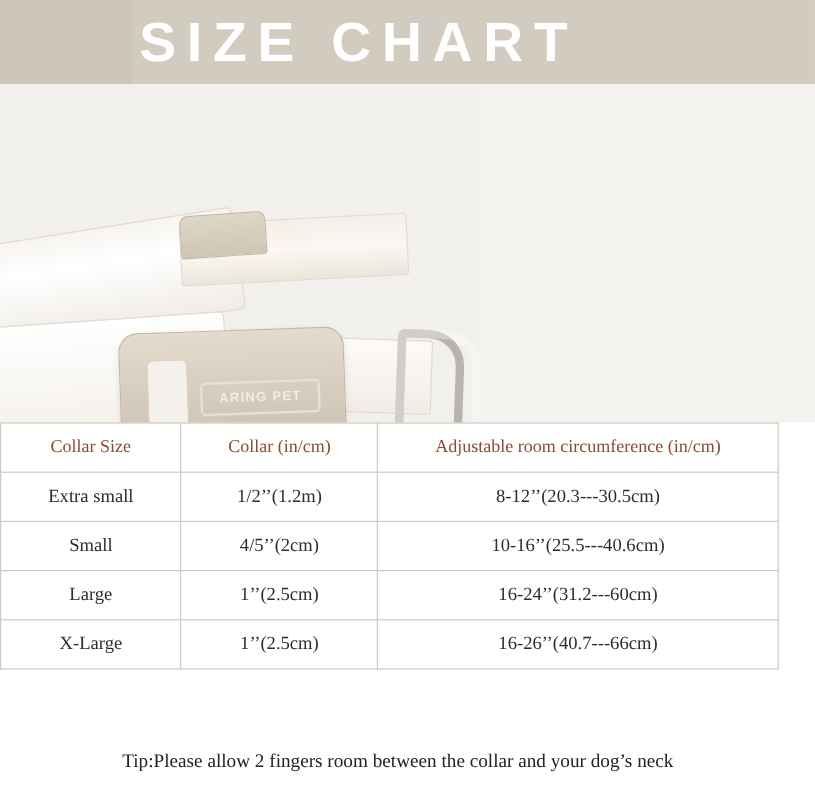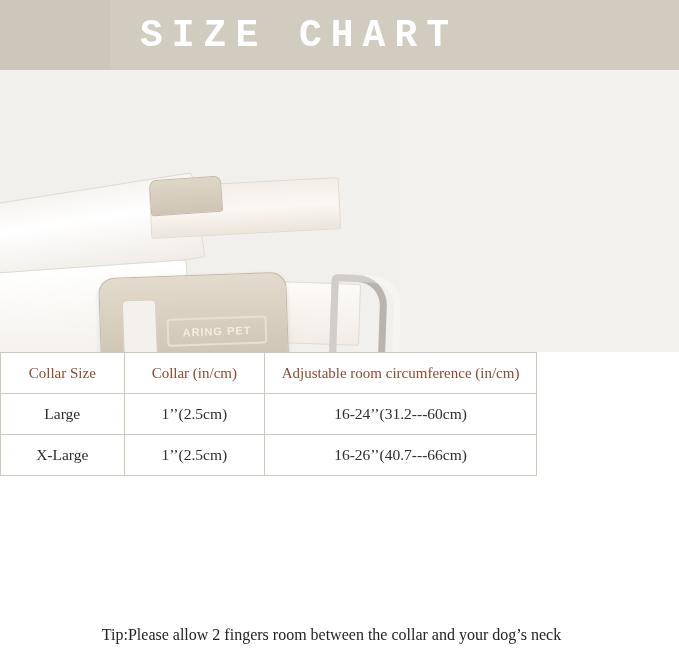--- a/index.html
+++ b/index.html
@@ -18,23 +18,23 @@
     background: #cdc6bb;
   }
   .header-inner {
     position:absolute; left:110px; top:0; width:569px; height:70px;
     background:#d2cbc0;
   }
   .header-title {
     position:absolute; left:0; top:0; width:598px; height:70px;
     display:flex; align-items:center; justify-content:center;
     color:#ffffff;
-    font-family:Liberation Mono, monospace;
+    font-family:Liberation Sans, sans-serif;
     font-weight:bold;
-    font-size:38px;
+    font-size:46px;
     letter-spacing:9px;
   }
 
   
   .photo {
     position:absolute; left:0; top:70px; width:679px; height:282px;
     background:#f3f1ee;
     overflow:hidden;
   }
   .photo-left {
@@ -114,21 +114,21 @@
   }
   .dring::after{
     content:""; position:absolute; left:-7px; top:-7px; width:56px; height:106px;
     border:7px solid rgba(255,255,255,0.35);
     border-radius:6px 30px 30px 6px;
   }
 
   
   table.size-table {
     position:absolute; left:0; top:352px;
-    width:537px;
+    width:649px;
     border-collapse: collapse;
     font-size:15.5px;
     color:#2d2d2d;
   }
   table.size-table td, table.size-table th {
     border:1px solid #cfc8bd;
     text-align:center;
     height:41px;
     padding:0 4px;
     font-weight:normal;
@@ -178,20 +178,30 @@
 <table class="size-table">
   <thead>
     <tr>
       <th class="col1">Collar Size</th>
       <th class="col2">Collar (in/cm)</th>
       <th class="col3">Adjustable room circumference (in/cm)</th>
     </tr>
   </thead>
   <tbody>
     <tr>
+      <td>Extra small</td>
+      <td>1/2’’(1.2m)</td>
+      <td>8-12’’(20.3---30.5cm)</td>
+    </tr>
+    <tr>
+      <td>Small</td>
+      <td>4/5’’(2cm)</td>
+      <td>10-16’’(25.5---40.6cm)</td>
+    </tr>
+    <tr>
       <td>Large</td>
       <td>1’’(2.5cm)</td>
       <td>16-24’’(31.2---60cm)</td>
     </tr>
     <tr>
       <td>X-Large</td>
       <td>1’’(2.5cm)</td>
       <td>16-26’’(40.7---66cm)</td>
     </tr>
   </tbody>

